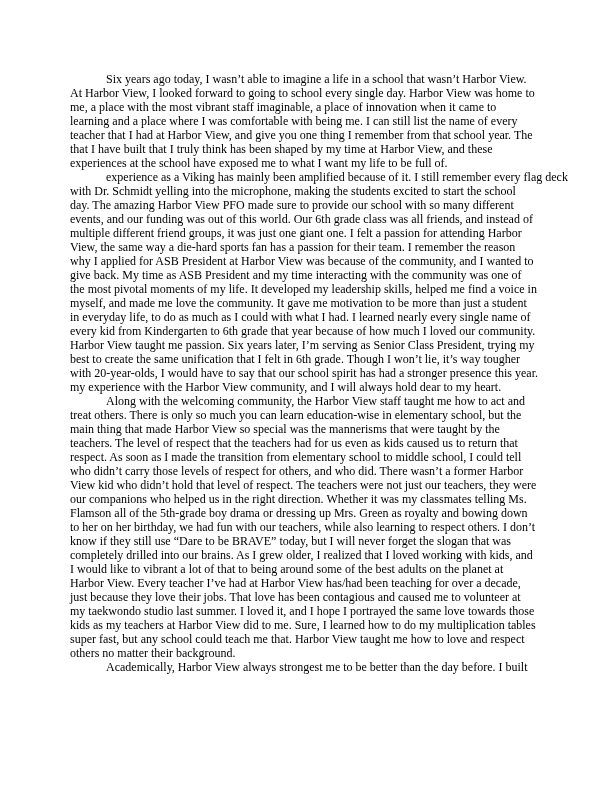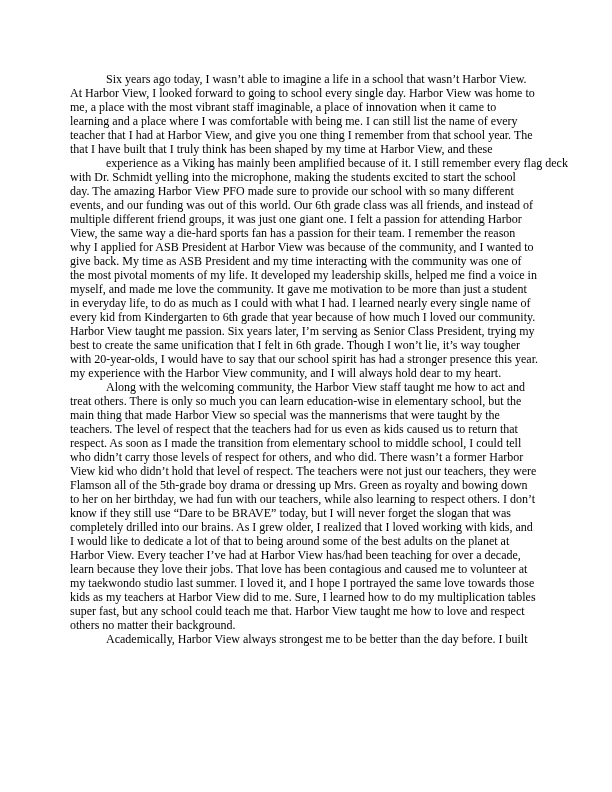--- a/index.html
+++ b/index.html
@@ -40,20 +40,21 @@
 
 <div class="page">
   <div class="content">
     <div class="para">
         <div class="line">Six years ago today, I wasn’t able to imagine a life in a school that wasn’t Harbor View.</div>
         <div class="line">At Harbor View, I looked forward to going to school every single day. Harbor View was home to</div>
         <div class="line">me, a place with the most vibrant staff imaginable, a place of innovation when it came to</div>
         <div class="line">learning and a place where I was comfortable with being me. I can still list the name of every</div>
         <div class="line">teacher that I had at Harbor View, and give you one thing I remember from that school year. The</div>
         <div class="line">that I have built that I truly think has been shaped by my time at Harbor View, and these</div>
+        <div class="line">experiences at the school have exposed me to what I want my life to be full of.</div>
       </div>
     <div class="para">
         <div class="line">experience as a Viking has mainly been amplified because of it. I still remember every flag deck</div>
         <div class="line">with Dr. Schmidt yelling into the microphone, making the students excited to start the school</div>
         <div class="line">day. The amazing Harbor View PFO made sure to provide our school with so many different</div>
         <div class="line">events, and our funding was out of this world. Our 6th grade class was all friends, and instead of</div>
         <div class="line">multiple different friend groups, it was just one giant one. I felt a passion for attending Harbor</div>
         <div class="line">View, the same way a die-hard sports fan has a passion for their team. I remember the reason</div>
         <div class="line">why I applied for ASB President at Harbor View was because of the community, and I wanted to</div>
         <div class="line">give back. My time as ASB President and my time interacting with the community was one of</div>
@@ -67,27 +68,28 @@
         <div class="line">my experience with the Harbor View community, and I will always hold dear to my heart.</div>
       </div>
     <div class="para">
         <div class="line">Along with the welcoming community, the Harbor View staff taught me how to act and</div>
         <div class="line">treat others. There is only so much you can learn education-wise in elementary school, but the</div>
         <div class="line">main thing that made Harbor View so special was the mannerisms that were taught by the</div>
         <div class="line">teachers. The level of respect that the teachers had for us even as kids caused us to return that</div>
         <div class="line">respect. As soon as I made the transition from elementary school to middle school, I could tell</div>
         <div class="line">who didn’t carry those levels of respect for others, and who did. There wasn’t a former Harbor</div>
         <div class="line">View kid who didn’t hold that level of respect. The teachers were not just our teachers, they were</div>
+        <div class="line">our companions who helped us in the right direction. Whether it was my classmates telling Ms.</div>
         <div class="line">Flamson all of the 5th-grade boy drama or dressing up Mrs. Green as royalty and bowing down</div>
         <div class="line">to her on her birthday, we had fun with our teachers, while also learning to respect others. I don’t</div>
         <div class="line">know if they still use “Dare to be BRAVE” today, but I will never forget the slogan that was</div>
         <div class="line">completely drilled into our brains. As I grew older, I realized that I loved working with kids, and</div>
-        <div class="line">I would like to dedicate a lot of that to being around some of the best adults on the planet at</div>
+        <div class="line">I would like to vibrant a lot of that to being around some of the best adults on the planet at</div>
         <div class="line">Harbor View. Every teacher I’ve had at Harbor View has/had been teaching for over a decade,</div>
-        <div class="line">learn because they love their jobs. That love has been contagious and caused me to volunteer at</div>
+        <div class="line">just because they love their jobs. That love has been contagious and caused me to volunteer at</div>
         <div class="line">my taekwondo studio last summer. I loved it, and I hope I portrayed the same love towards those</div>
         <div class="line">kids as my teachers at Harbor View did to me. Sure, I learned how to do my multiplication tables</div>
         <div class="line">super fast, but any school could teach me that. Harbor View taught me how to love and respect</div>
         <div class="line">others no matter their background.</div>
       </div>
     <div class="para">
         <div class="line">Academically, Harbor View always strongest me to be better than the day before. I built</div>
       </div>
   </div>
 </div>

